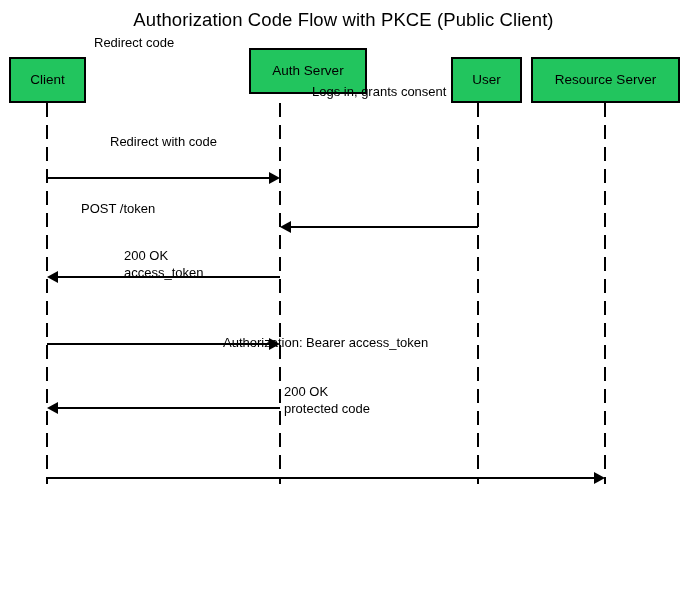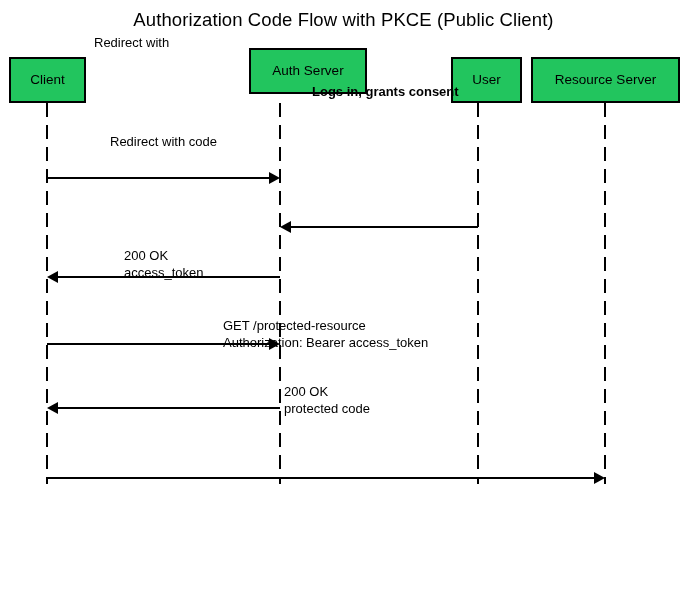--- a/index.html
+++ b/index.html
@@ -80,36 +80,36 @@
       <div class="participant-box" style="left: 443px; top: 57px; width: 71px; height: 46px; margin-left: 8px;">
         <span class="participant-label">User</span>
       </div>
       <div class="participant-box" style="left: 531px; top: 57px; width: 149px; height: 46px;">
         <span class="participant-label">Resource Server</span>
       </div>
     </div>
 
   <div id="labels-layer">
       <div class="msg-label" style="bottom: 433px; left: 94px;">
-        <span class="line">Redirect with</span>
+        <span class="line">Redirect code</span>
       </div>
-      <div class="msg-label" style="bottom: 384px; left: 312px; font-weight: bold;">
+      <div class="msg-label" style="bottom: 384px; left: 312px;">
         <span class="line">Logs in, grants consent</span>
       </div>
       <div class="msg-label" style="bottom: 334px; left: 110px;">
         <span class="line">Redirect with code</span>
       </div>
       <div class="msg-label" style="bottom: 267px; left: 81px;">
+        <span class="line">POST /token</span>
       </div>
       <div class="msg-label" style="bottom: 203px; left: 124px;">
         <span class="line">200 OK</span>
         <span class="line">access_token</span>
       </div>
       <div class="msg-label" style="bottom: 133px; left: 223px;">
-        <span class="line">GET /protected-resource</span>
         <span class="line">Authorization: Bearer access_token</span>
       </div>
       <div class="msg-label" style="bottom: 67px; left: 284px;">
         <span class="line">200 OK</span>
         <span class="line">protected code</span>
       </div>
     </div>
 
   <svg class="overlay" id="lines-overlay" viewBox="0 0 687 606" xmlns="http://www.w3.org/2000/svg">
       <line x1="47" x2="47" y1="103" y2="602" stroke="#000000" stroke-width="2" stroke-dasharray="14 8"></line>

